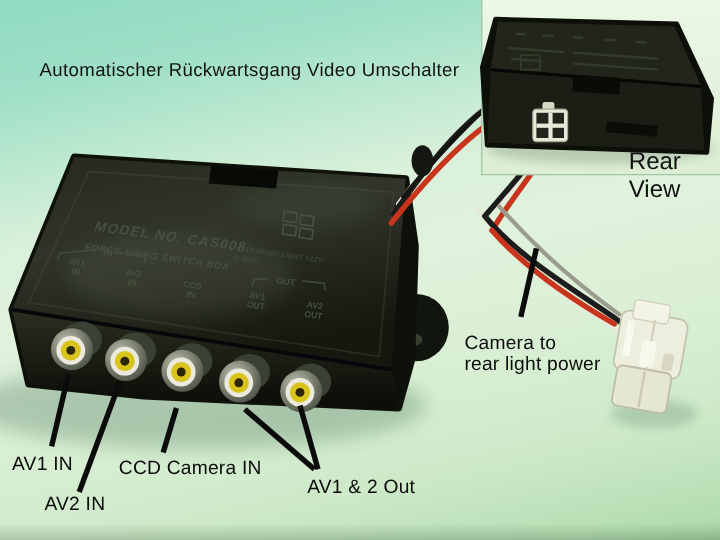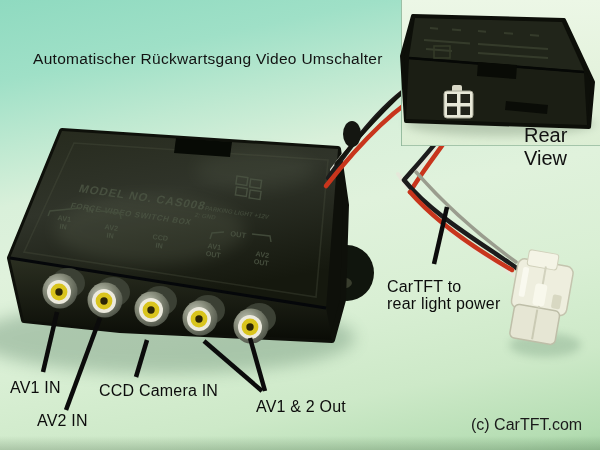--- a/index.html
+++ b/index.html
@@ -258,20 +258,19 @@
 
 <div class="title">
   <div class="l2">Automatischer Rückwartsgang Video Umschalter</div>
 </div>
 
 <div class="lbl" style="left:10px;top:379px">AV1 IN</div>
 <div class="lbl" style="left:37px;top:412px">AV2 IN</div>
 <div class="lbl" style="left:99px;top:382px">CCD Camera IN</div>
 <div class="lbl" style="left:256px;top:398px">AV1 &amp; 2 Out</div>
 <div class="lbl" style="left:387px;top:278px">
-  <div>CarTFT to</div>
+  <div>Camera to</div>
   <div>rear light power</div>
 </div>
 
 <div class="rearview">Rear View</div>
-<div class="credit">(c) CarTFT.com</div>
 
 </div>
 
 </body></html>

